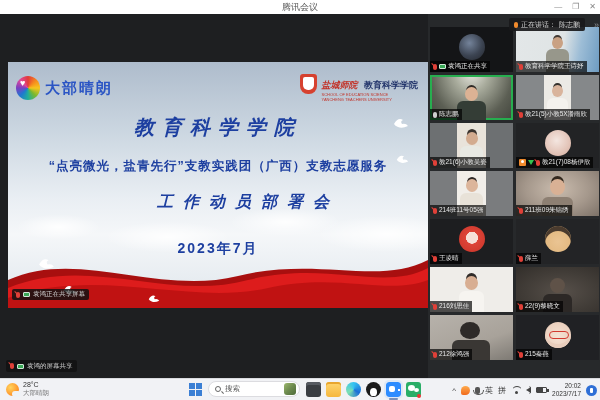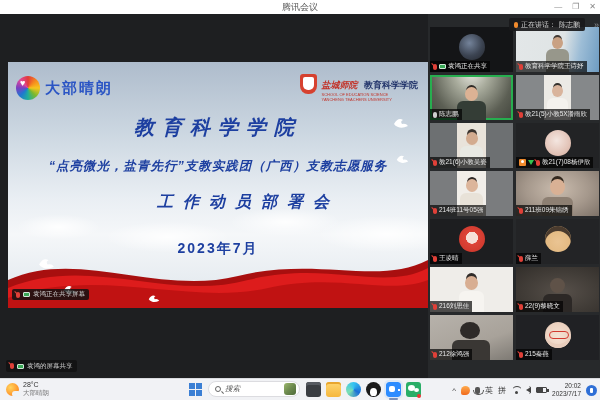--- a/index.html
+++ b/index.html
@@ -32,21 +32,21 @@
             background:conic-gradient(#e23a3a,#f5871f,#f7c51e,#7cb82f,#1fae9a,#1f78d1,#7a3fc1,#e0489a,#e23a3a); position:relative; }
   .flower::after { content:"♥"; position:absolute; left:4px; top:2px; color:#fff; font-size:9px; }
   .brand-text { font-size:15px; font-weight:bold; color:#2b55c4; letter-spacing:2px; }
   .badge { position:absolute; right:10px; top:12px; display:flex; gap:5px; align-items:flex-start; }
   .shield { width:17px; height:20px; background:#d6412f; border-radius:3px 3px 8px 8px; position:relative; flex:0 0 auto; }
   .shield::after { content:""; position:absolute; left:3px; top:3px; width:11px; height:13px; background:#fff; border-radius:2px 2px 5px 5px; }
   .badge-txt .cn1 { font-size:9px; font-weight:bold; color:#c2342a; font-style:italic; display:inline-block; }
   .badge-txt .cn2 { font-size:9px; font-weight:bold; color:#23356b; display:inline-block; margin-left:2px; }
   .badge-txt .en { font-size:4px; color:#c2342a; line-height:5px; }
   .slide-title { position:absolute; left:0; top:52px; width:420px; text-align:center; font-size:20px; font-weight:bold; color:#1d3fa0; letter-spacing:8px; font-style:italic; }
-  .slide-sub { position:absolute; left:0; top:96px; width:420px; text-align:center; font-size:12.5px; font-weight:bold; color:#1d3fa0; letter-spacing:1px; font-style:italic; }
+  .slide-sub { position:absolute; left:0; top:96px; width:420px; text-align:center; font-size:12.5px; font-weight:bold; color:#1d3fa0; letter-spacing:1px; }
   .slide-sub2 { position:absolute; left:0; top:130px; width:480px; text-align:center; font-size:16px; font-weight:bold; color:#1d3fa0; letter-spacing:10px; font-style:italic; }
   .slide-date { position:absolute; left:0; top:178px; width:420px; text-align:center; font-size:14px; font-weight:bold; color:#1d3fa0; letter-spacing:2px; }
   .ribbon { position:absolute; left:0; bottom:0; width:420px; height:62px; }
   .dove { position:absolute; fill:#ffffff; }
 
   
   .pill { position:absolute; height:11px; background:rgba(18,18,18,.85); border-radius:2px; display:flex; align-items:center; gap:3px; padding:0 4px; }
   .pill .txt { font-size:6.5px; color:#cfcfcf; white-space:nowrap; }
   .overlay-pill { left:4px; bottom:8px; }
   .share-pill { left:6px; bottom:6px; height:12px; }
@@ -121,21 +121,21 @@
   .toast .t-label, .toast .t-name { font-size:7px; color:#d8d8d8; white-space:nowrap; }
   .collapse { position:absolute; top:6px; right:1px; font-size:9px; color:#8b8f94; z-index:5; }
 
   
   .taskbar { position:absolute; top:378px; left:0; width:600px; height:22px; background:#f1f2f5; border-top:1px solid #d9dade; }
   .weather { position:absolute; left:6px; top:2px; display:flex; align-items:center; gap:4px; }
   .sun { width:13px; height:13px; border-radius:50%; background:radial-gradient(circle at 35% 35%, #ffd45e 0%, #ff9a2e 60%, #e87f1e 100%); position:relative; }
   .sun::after { content:""; position:absolute; right:-2px; bottom:-1px; width:9px; height:6px; background:#eef2f6; border-radius:4px; }
   .weather .wt { font-size:7px; color:#333; line-height:8px; }
   .weather .wd { font-size:6.5px; color:#777; line-height:8px; }
-  .tb-center { position:absolute; left:188px; top:2px; display:flex; align-items:center; gap:6px;font-style:italic; }
+  .tb-center { position:absolute; left:188px; top:2px; display:flex; align-items:center; gap:6px; }
   .start { width:14px; height:14px; display:grid; grid-template-columns:6px 6px; grid-template-rows:6px 6px; gap:1px; padding:0.5px; }
   .start i { background:#3b7fd4; }
   .searchbox { width:92px; height:16px; background:#fff; border:1px solid #dcdce0; border-radius:9px; display:flex; align-items:center; gap:4px; padding:0 3px 0 6px; }
   .mag { width:6px; height:6px; border:1.2px solid #666; border-radius:50%; position:relative; flex:0 0 auto; }
   .mag::after { content:""; position:absolute; left:5px; top:5px; width:3px; height:1.2px; background:#666; transform:rotate(45deg); }
   .searchbox .s-txt { font-size:7.5px; color:#555; flex:1; }
   .s-thumb { width:12px; height:12px; border-radius:3px; background:linear-gradient(135deg,#9db86e 0%,#6d8a4e 50%,#4f6b3a 100%); flex:0 0 auto; }
   .apps { display:flex; align-items:center; gap:5px; }
   .app { width:15px; height:15px; border-radius:3px; position:relative; }
   .app.darkwin { background:#3a3d42; box-shadow:inset 0 3px 0 #565a61; }

